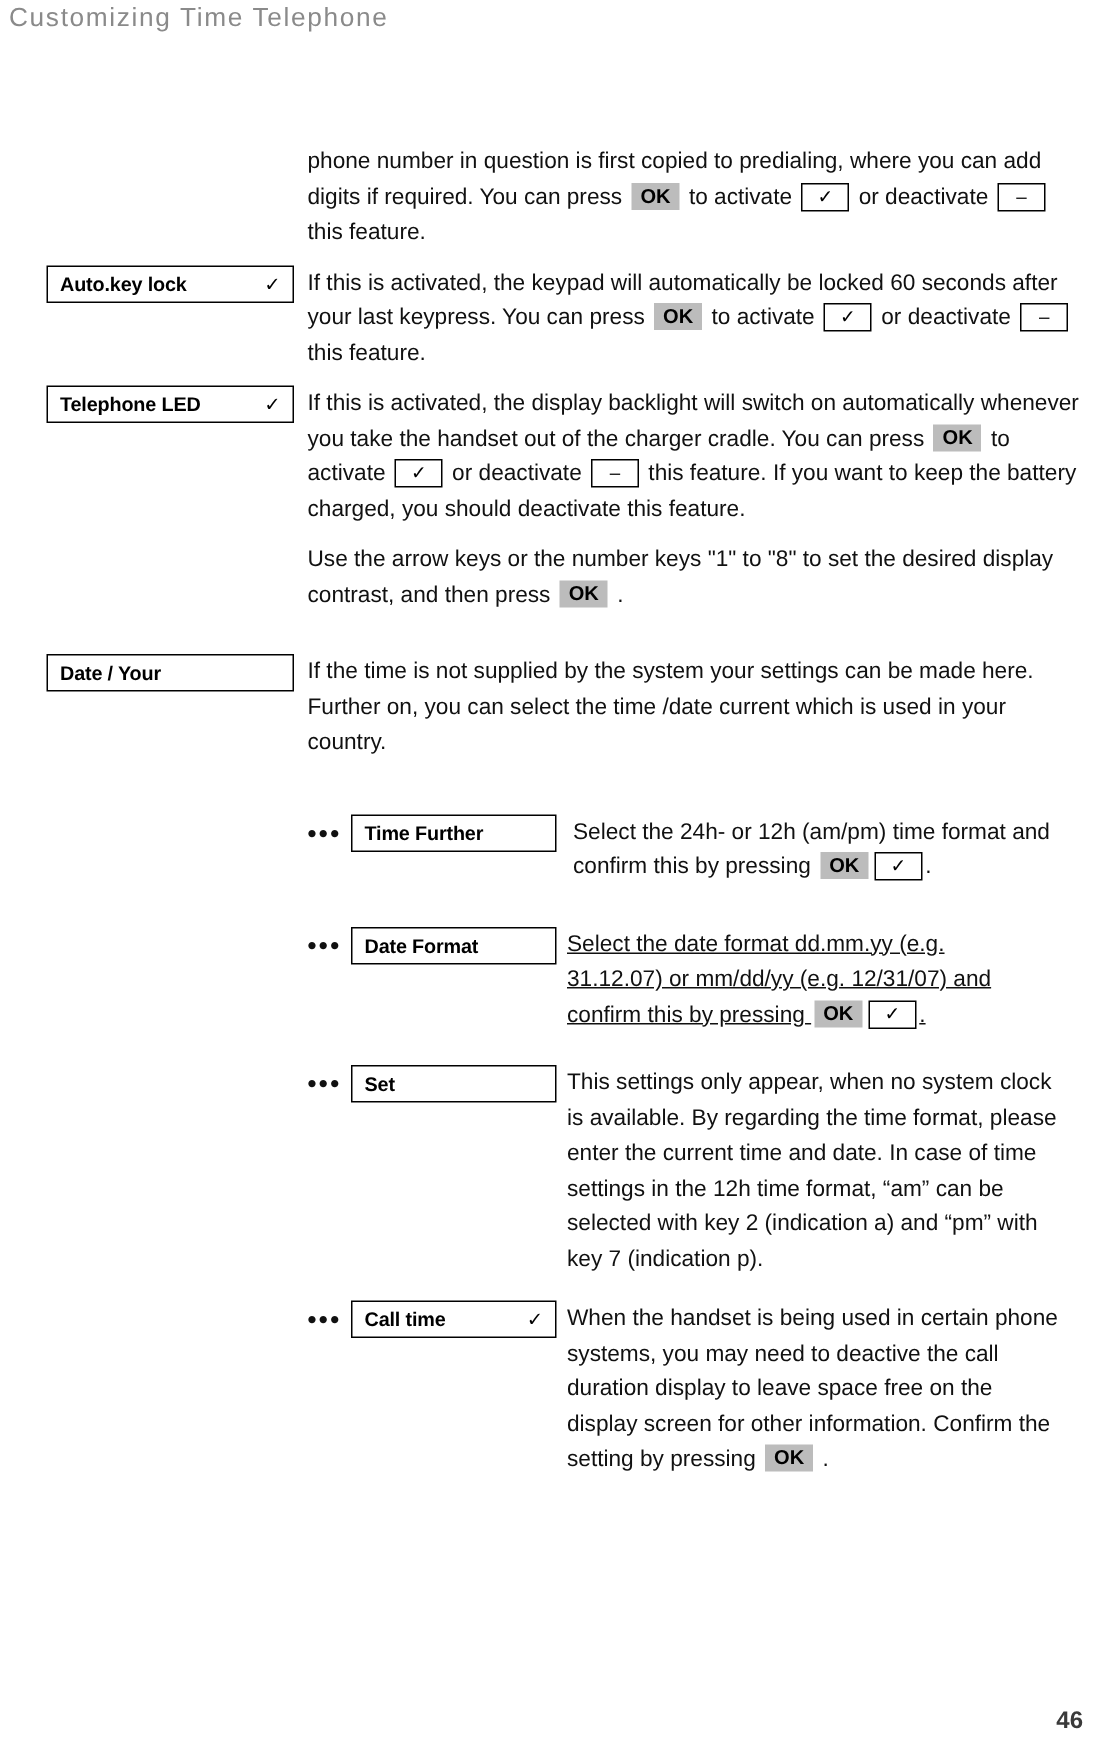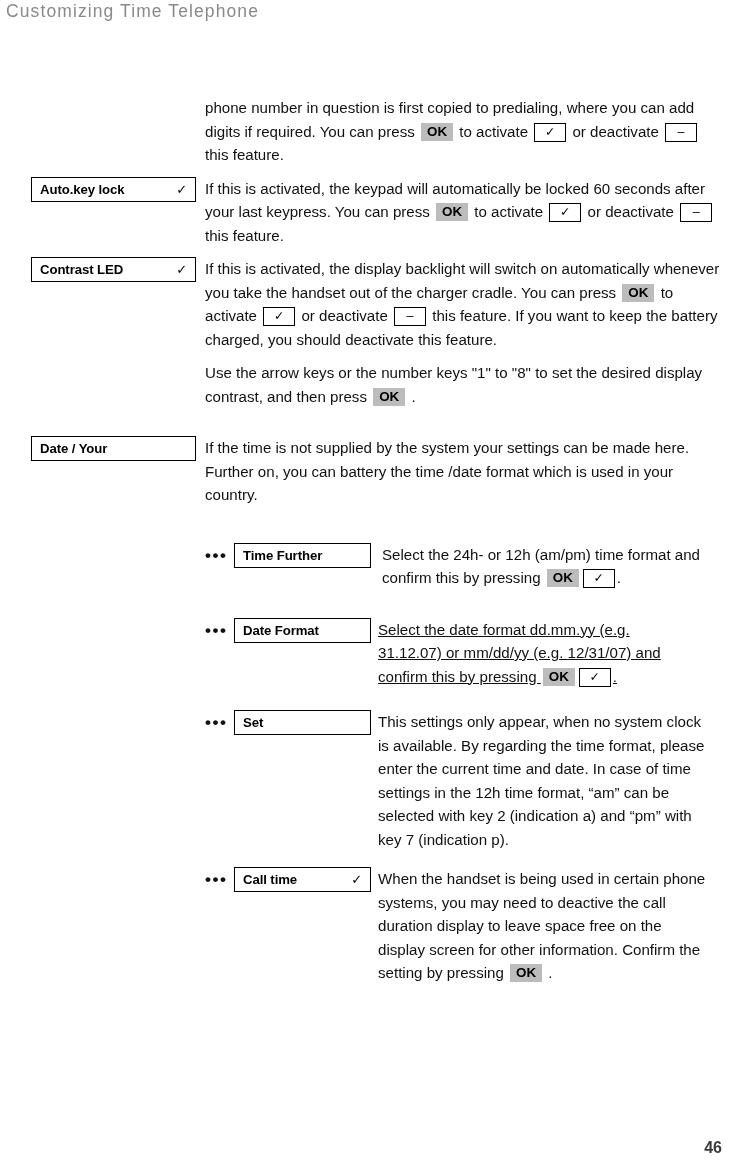--- a/index.html
+++ b/index.html
@@ -174,21 +174,21 @@
       </div>
     </div>
     <div class="text-col">
       <p>If this is activated, the keypad will automatically be locked 60 seconds after your last keypress.  You can press <span class="key-ok">OK</span> to activate <span class="key-box">✓</span> or deactivate <span class="key-box">–</span> this feature.</p>
     </div>
   </div>
 
   <div class="row" style="margin-bottom:10px;">
     <div class="label-col">
       <div class="display-box">
-        <span class="box-label">Contrast LED</span>
+        <span class="box-label">Telephone LED</span>
         <span class="box-check">✓</span>
       </div>
     </div>
     <div class="text-col">
       <p>If this is activated, the display backlight will switch on automatically whenever you take the handset out of the charger cradle. You can press <span class="key-ok">OK</span> to activate <span class="key-box">✓</span> or deactivate <span class="key-box">–</span> this feature. If you want to keep the battery charged, you should deactivate this feature.</p>
     </div>
   </div>
 
   <div class="row" style="margin-bottom:28px;">
     <div class="text-col">
@@ -197,21 +197,21 @@
   </div>
 
   <div class="row" style="margin-bottom:36px;">
     <div class="label-col">
       <div class="display-box">
         <span class="box-label">Date / Your</span>
         <span class="box-check"></span>
       </div>
     </div>
     <div class="text-col">
-      <p>If the time is not supplied by the system your settings can be made here. Further on, you can battery the time /date format which is used in your country.</p>
+      <p>If the time is not supplied by the system your settings can be made here. Further on, you can select the time /date current which is used in your country.</p>
     </div>
   </div>
 
   <div class="row" style="margin-bottom:28px;">
     <div class="bullet-dots">•••</div>
     <div class="label-col-lower">
       <div class="display-box">
         <span class="box-label">Time Further</span>
         <span class="box-check"></span>
       </div>

